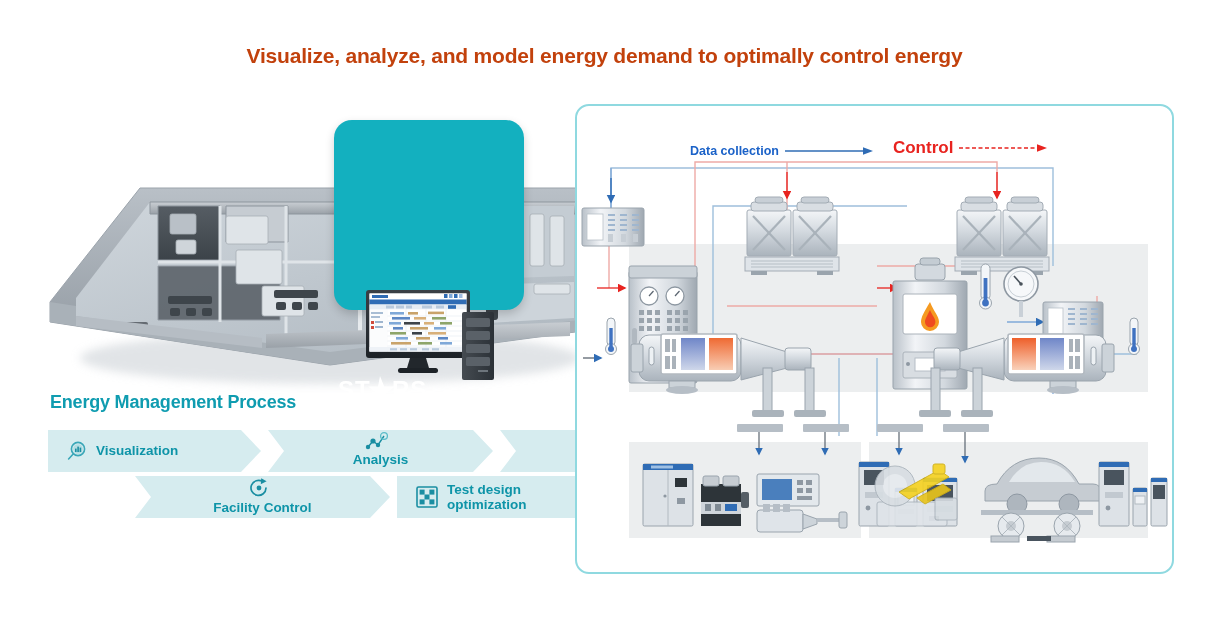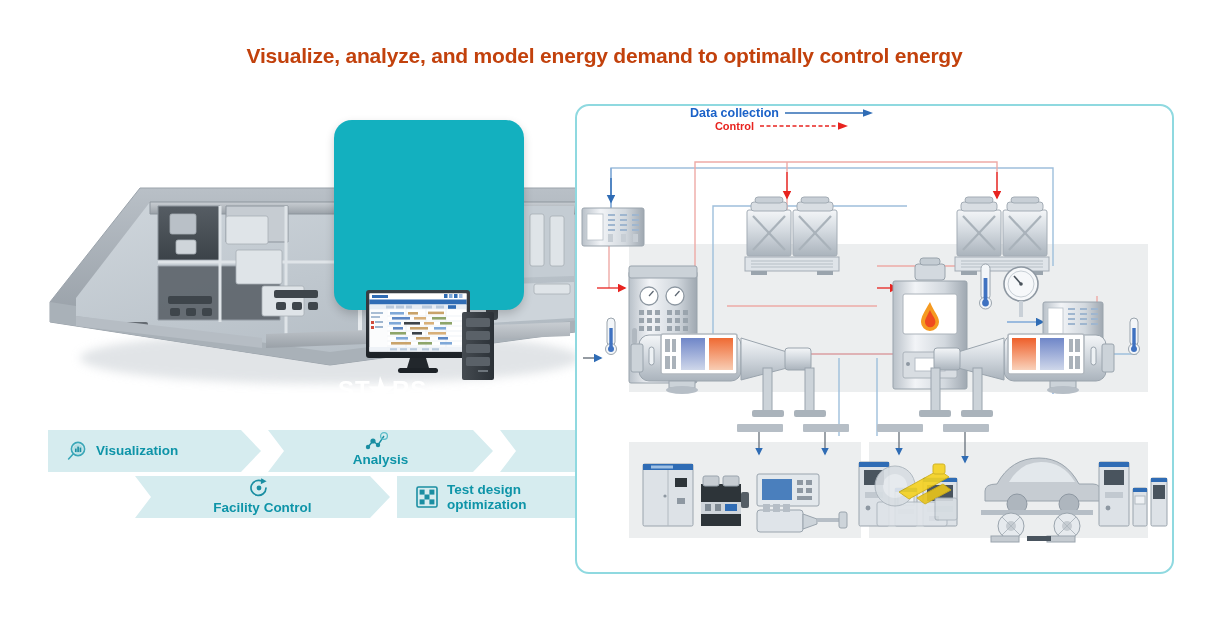--- a/index.html
+++ b/index.html
@@ -56,24 +56,24 @@
   .chev .ico{flex:0 0 auto;margin-right:8px;display:flex;align-items:center;}
   .chev .lbl{
     color:#0e94a8;font-size:13.5px;font-weight:bold;line-height:1.12;white-space:pre-line;
   }
 
   
   #right-panel{
     position:absolute;left:575px;top:104px;width:595px;height:466px;
     border:2px solid #8fd9e0;border-radius:14px;background:#ffffff;
   }
-  #legend{position:absolute;left:690px;top:106px;display:flex;align-items:center;flex-direction:column;}
+  #legend{position:absolute;left:690px;top:138px;display:flex;align-items:flex-end;}
   #legend .lg-item{display:flex;align-items:center;margin-right:16px;}
   #lg-data-label{color:#1b62c8;font-size:12.5px;font-weight:bold;margin-right:6px;}
-  #lg-ctrl-label{color:#e8231f;font-size:11px;font-weight:bold;margin-right:6px;}
+  #lg-ctrl-label{color:#e8231f;font-size:17px;font-weight:bold;margin-right:6px;}
   #diagram{position:absolute;left:577px;top:106px;width:591px;height:462px;}
   #diagram svg{display:block;}
 </style>
 </head>
 <body>
 
 <div class="stage">
 
   <div id="page-title">Visualize, analyze, and model energy demand to optimally control energy</div>
 
@@ -293,20 +293,21 @@
 
         <path d="M46 0 L50.2 10.5 L61 10.5 L52.3 17 L55.6 27.5 L46 21.2 L40.2 25 L42.6 17 L34 10.5 L44 10.5 Z" fill="#ffffff"></path>
         <path d="M44.6 13 L41.4 36 L47.6 36 Z" fill="#ffffff"></path>
         <rect x="5" y="25.5" width="38" height="2" fill="#ffffff"></rect>
         <rect x="59" y="25.5" width="32" height="2" fill="#ffffff"></rect>
         <text x="56" y="35" font-family="Liberation Sans, sans-serif" font-size="9.5" fill="#ffffff" letter-spacing=".4">Enterprise</text>
       </svg>
     </div>
   </div>
 
+  <div id="process-heading">Energy Management Process</div>
 
   <div class="chev-row" id="chev-row-1">
 
     <div class="chev" style="width:165px">
       <span class="ico">
         <svg width="22" height="22" viewBox="0 0 22 22">
           <circle cx="12" cy="9" r="6.6" fill="none" stroke="#3aa7b8" stroke-width="1.6"></circle>
           <circle cx="12" cy="9" r="4.8" fill="#3aa7b8" opacity=".22"></circle>
           <g fill="#1a8ea2">
             <rect x="9" y="8.6" width="1.6" height="3.4"></rect>

